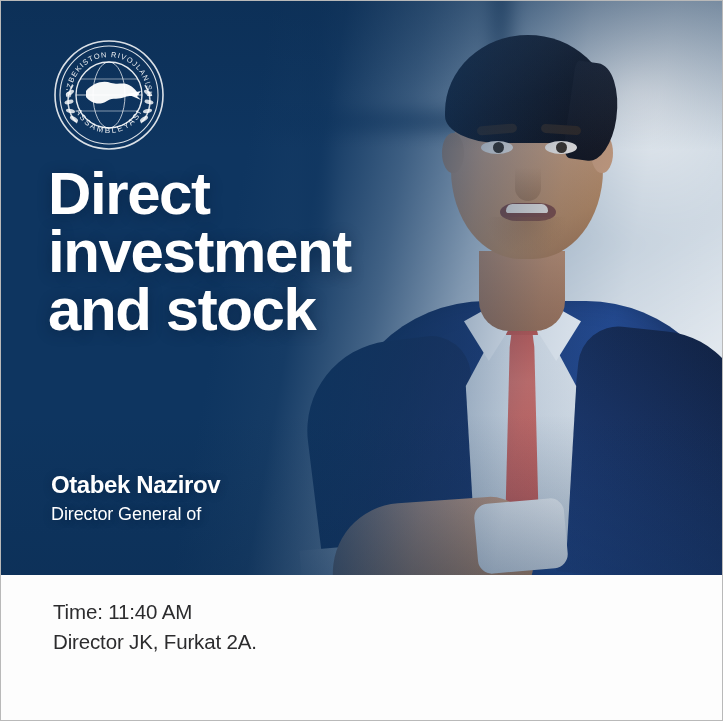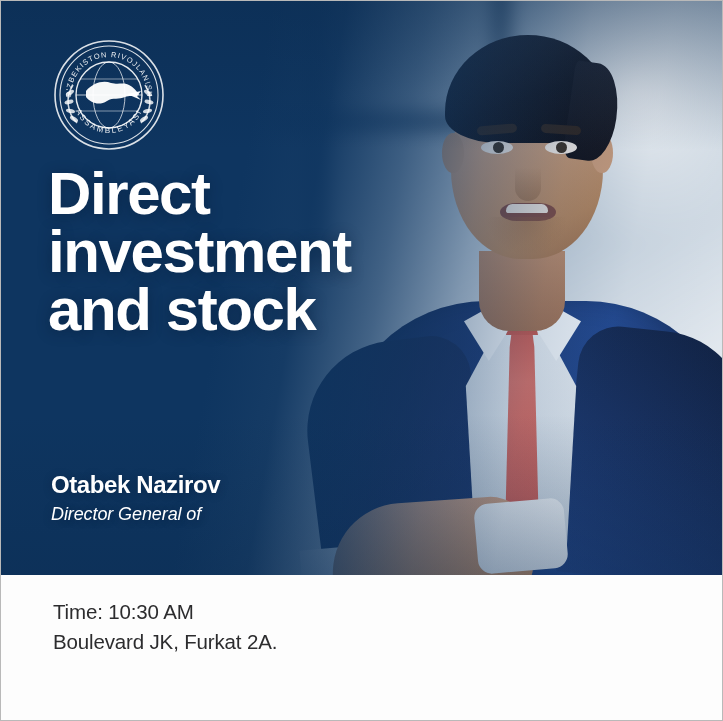--- a/index.html
+++ b/index.html
@@ -123,21 +123,21 @@
   .title{position:absolute;left:47px;top:164px;width:430px;
     color:#ffffff;font-size:60px;line-height:.97;font-weight:bold;
     letter-spacing:-1.4px;text-shadow:0 2px 14px rgba(6,24,48,.45);}
   .title .ln{display:block;}
 
   
   .speaker{position:absolute;left:50px;top:470px;color:#ffffff;}
   .sp-name{font-size:24px;font-weight:bold;letter-spacing:-.4px;line-height:1.18;
     text-shadow:0 1px 8px rgba(6,24,48,.4);}
   .sp-role{font-size:18px;line-height:1.28;margin-top:4px;letter-spacing:-.1px;
-    text-shadow:0 1px 8px rgba(6,24,48,.4);font-style:italic;}
+    text-shadow:0 1px 8px rgba(6,24,48,.4);}
 
   
   .footer{position:absolute;left:0;top:574px;width:723px;height:147px;
     background:#fdfdfd;}
   .details{position:absolute;left:52px;top:22px;color:#2c2c2e;
     font-size:20.5px;line-height:1.47;letter-spacing:-.15px;}
   .details .ln{display:block;white-space:nowrap;}
 </style>
 </head>
 <body>
@@ -235,18 +235,18 @@
     <div class="speaker">
       <div class="sp-name">Otabek Nazirov</div>
       <div class="sp-role">
         <span class="ln" style="display:block">Director General of</span>
       </div>
     </div>
   </div>
 
   <div class="footer">
     <div class="details">
-      <span class="ln">Time: 10:30 AM</span>
-      <span class="ln">Boulevard JK, Furkat 2A.</span>
+      <span class="ln">Time: 11:40 AM</span>
+      <span class="ln">Director JK, Furkat 2A.</span>
     </div>
 
   </div>
 </div>
 
 </body></html>

